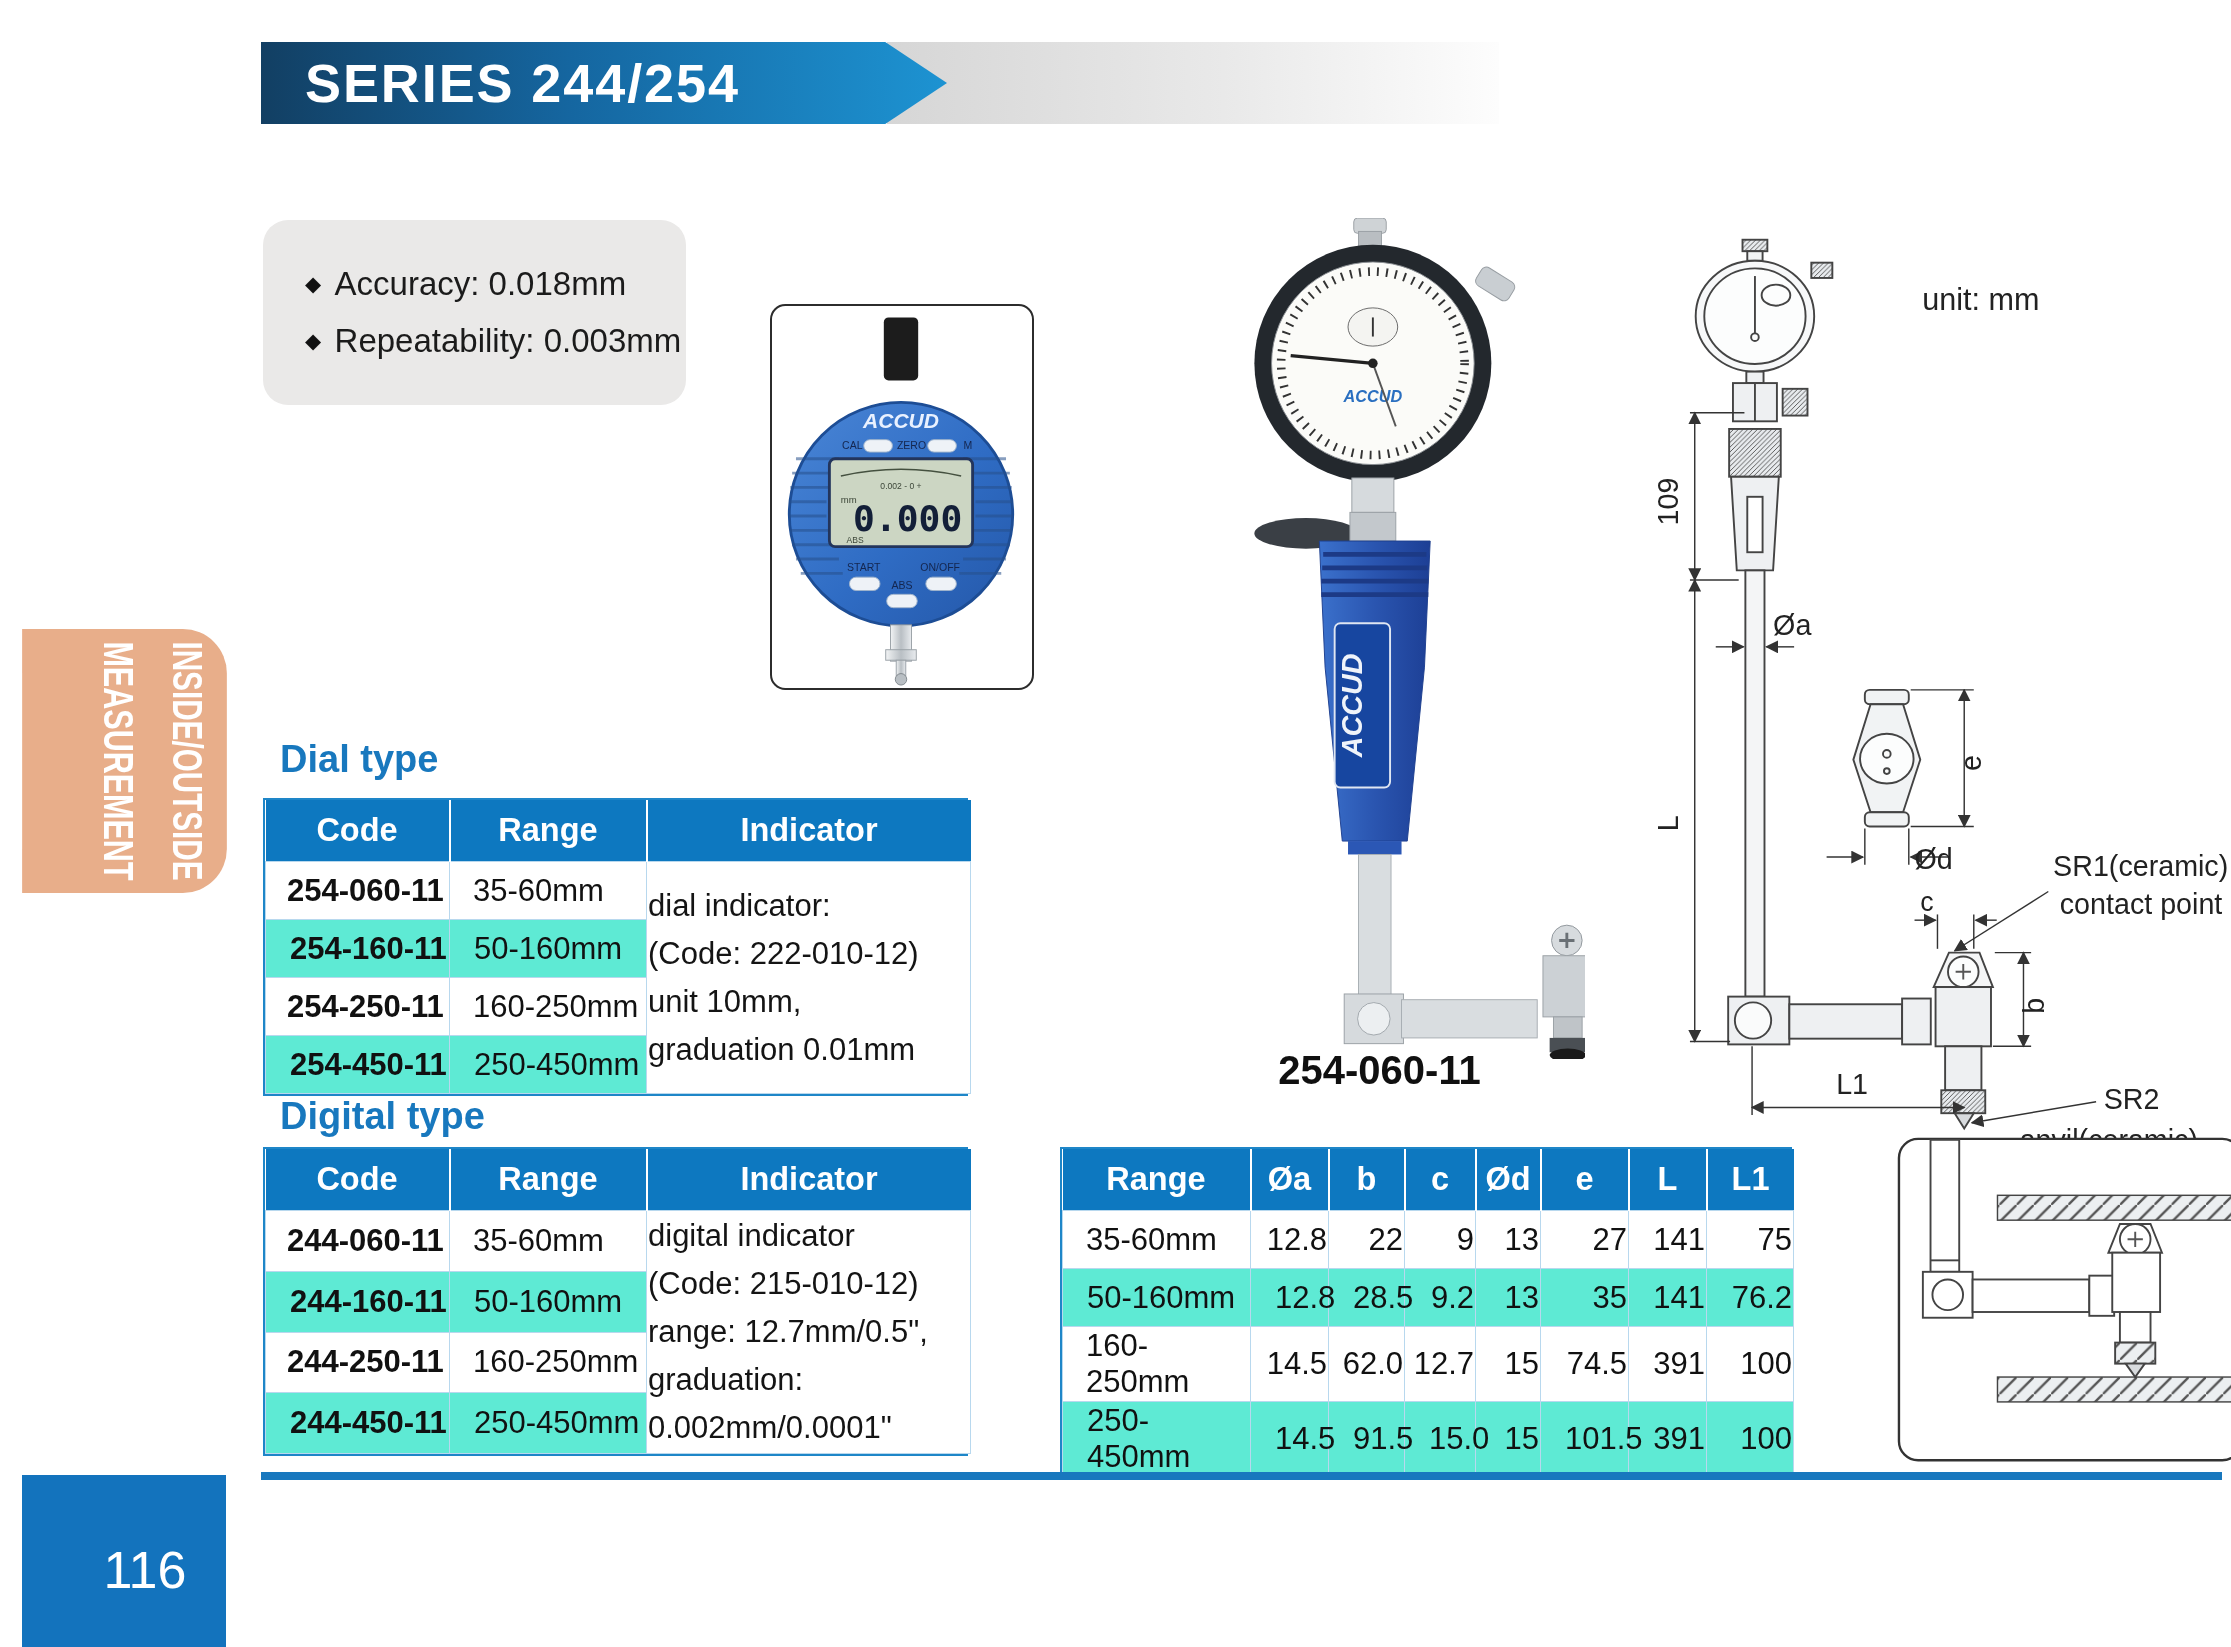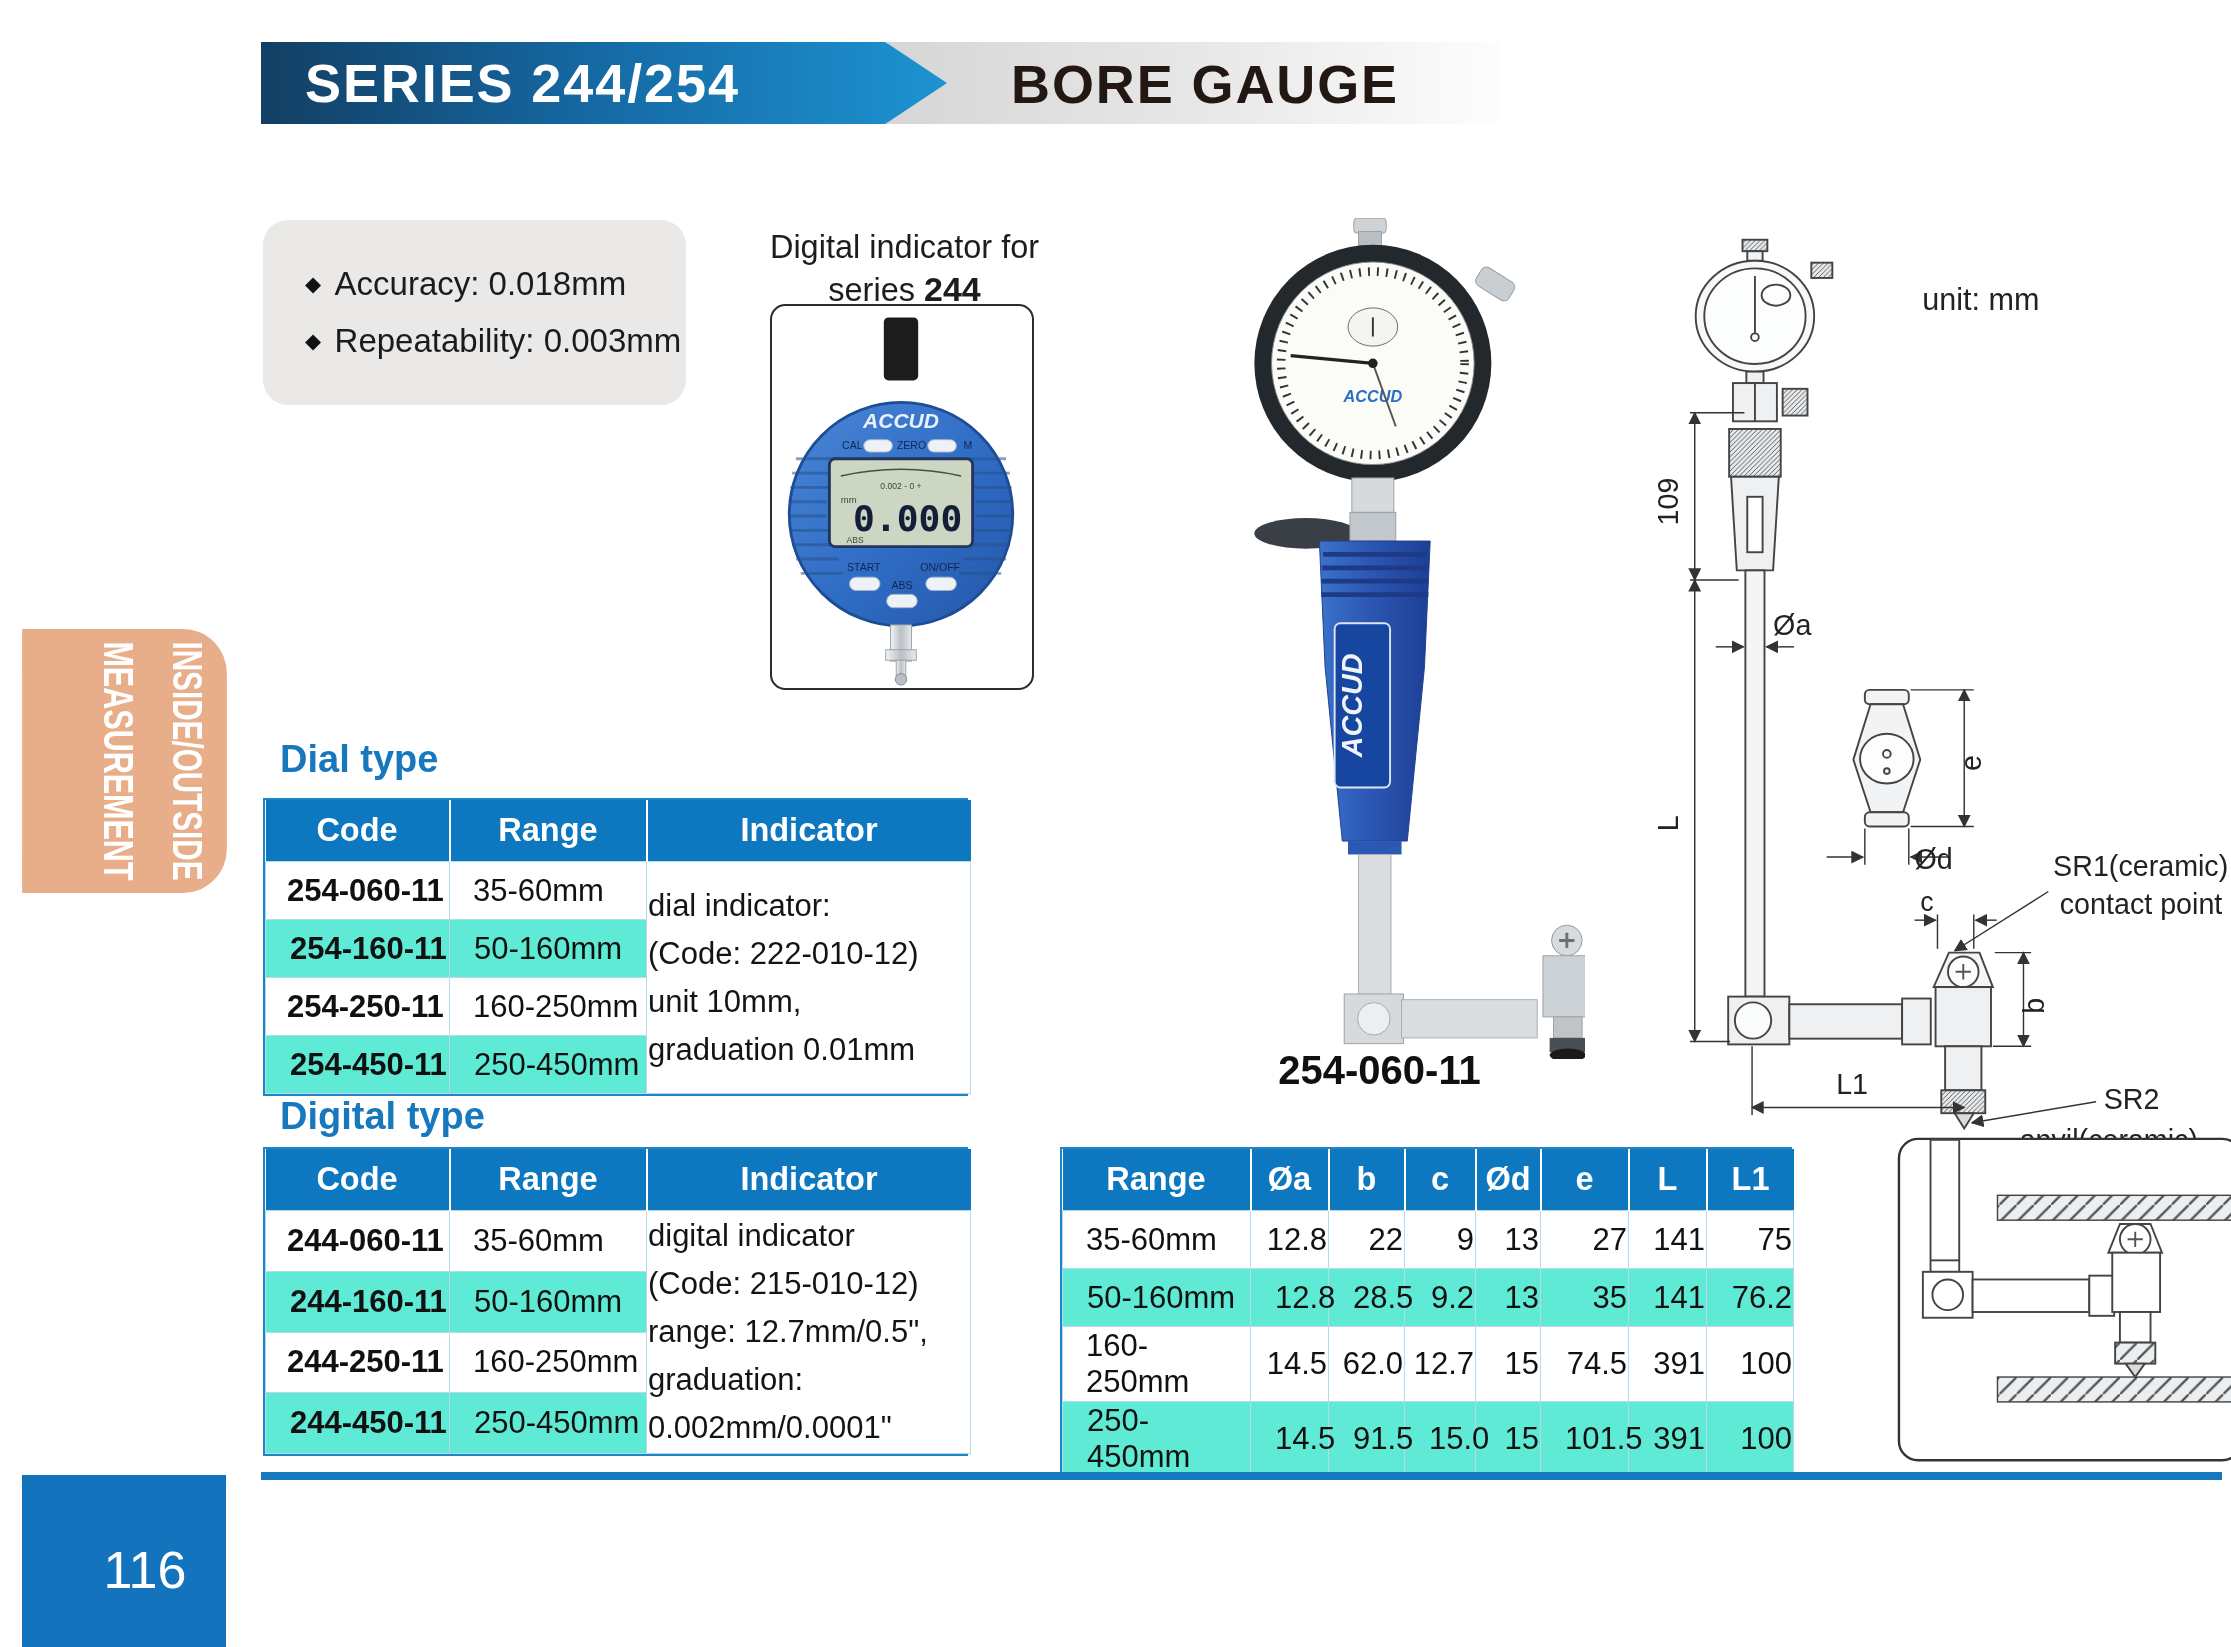--- a/index.html
+++ b/index.html
@@ -73,37 +73,32 @@
 </style>
 </head>
 <body>
 
 <div class="page">
 
   <div class="gray-strip"></div>
   <div class="banner">
     <div class="t">SERIES 244/254</div>
   </div>
-  <div class="product-title">BORE GAUGE</div>
 
   <div class="features">
     <div class="feat-item">
       <span class="blt">◆</span>
       <span>Accuracy: 0.018mm</span>
     </div>
     <div class="feat-item">
       <span class="blt">◆</span>
       <span>Repeatability: 0.003mm</span>
     </div>
   </div>
 
-  <div class="fig-caption">
-    <div>Digital indicator for</div>
-    <div><span>series</span>&nbsp;<b>244</b></div>
-  </div>
   <div class="fig-box">
     <svg width="258" height="380" viewBox="0 0 270 398">
       <defs>
         <linearGradient id="digiBlue" x1="0" y1="0" x2="1" y2="1">
           <stop offset="0" stop-color="#4a86d6"></stop>
             <stop offset="0.55" stop-color="#2f6cc4"></stop>
             <stop offset="1" stop-color="#2457a8"></stop>
         </linearGradient>
         <linearGradient id="chromeV" x1="0" y1="0" x2="1" y2="0">
           <stop offset="0" stop-color="#f2f4f5"></stop>

